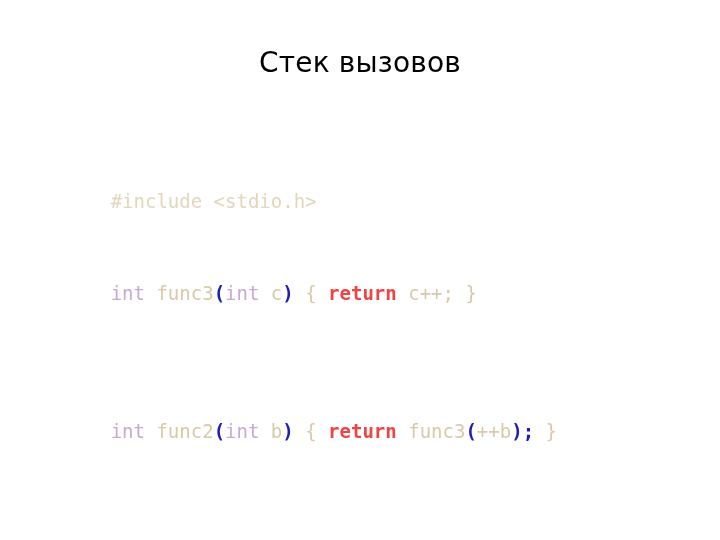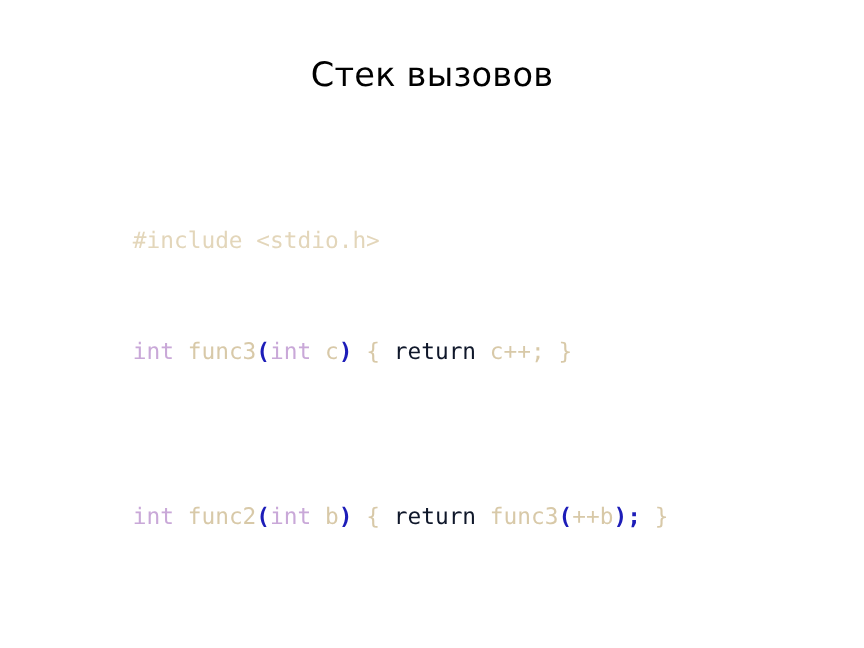--- a/index.html
+++ b/index.html
@@ -46,21 +46,21 @@
     height: 23px;
     white-space: pre;
   }
   .code-line.gap-before {
     margin-top: 46px;
   }
   
   .t-plain   { color: #1a1a2e; }
   .t-ident   { color: #d8c9a8; text-align: center; }
   .t-kw      { color: #c9a8d8; }
-  .t-ret     { color: #0f172a; font-weight: normal; }
+  .t-ret     { color: #ef4444; font-weight: bold; }
   .t-paren   { color: #1d1db8; font-weight: bold; }
   .t-pre     { color: #e3d6ba; text-align: center; }
   .t-brace   { color: #d8c9a8; }
 </style>
 </head>
 <body>
 
 <div class="slide">
 
   <div class="slide-title">Стек вызовов</div>

